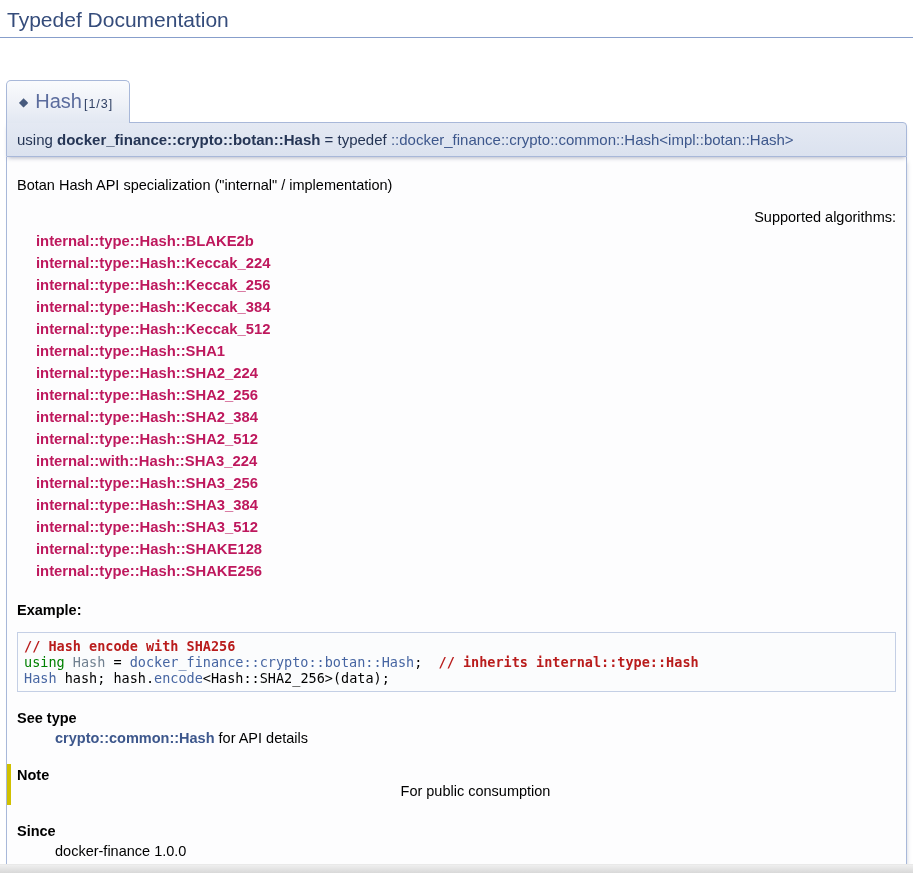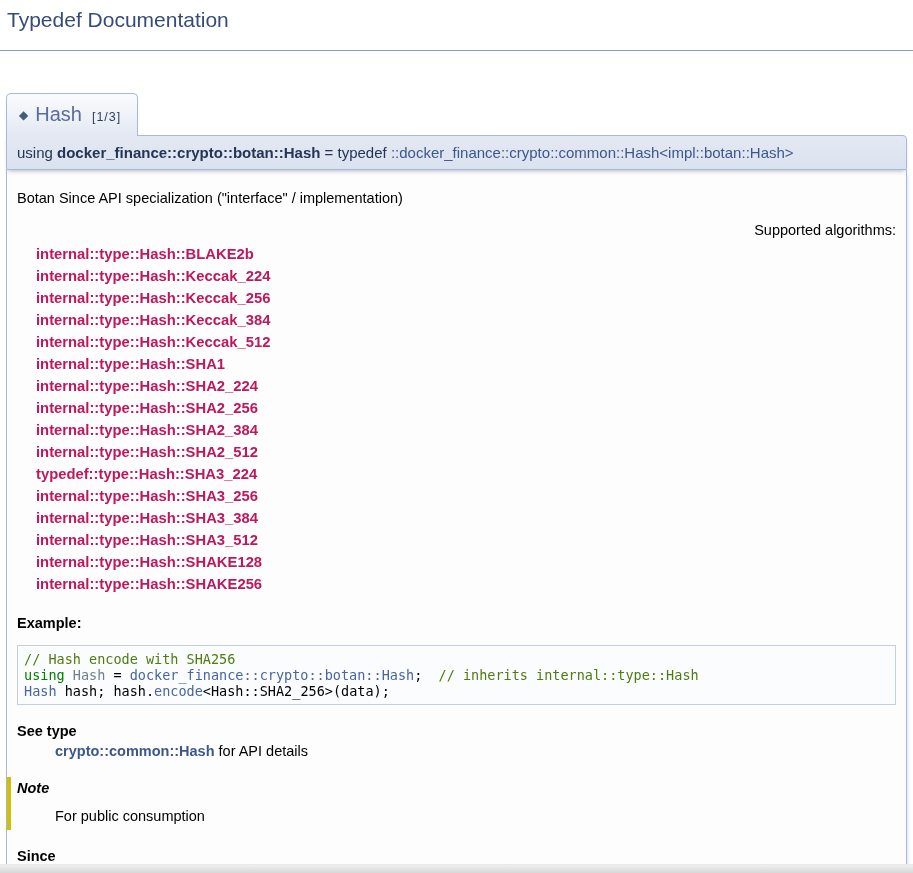--- a/index.html
+++ b/index.html
@@ -10,21 +10,21 @@
     font-family: "Liberation Sans", sans-serif;
     font-size: 14.5px;
     color: #000000;
     position: relative;
     overflow: hidden;
   }
 
   
   .groupheader {
     margin: 6px 0 0 0;
-    padding: 2px 0 18px 7px;
+    padding: 2px 0 5px 7px;
     font-size: 21px;
     font-weight: normal;
     color: #354C7B;
     border-bottom: 1px solid #879ECB;
   }
 
   
   .memitem { margin: 42px 6px 0 6px; }
 
   .memtitle {
@@ -45,21 +45,21 @@
     margin-right: 7px;
     vertical-align: 2px;
   }
   .memtitle .member-title {
     font-size: 20px;
     color: #5B6C9D;
   }
   .memtitle .member-index {
     font-size: 12.5px;
     color: #2E3F63;
-    margin-left: 10px;
+    margin-left: 2px;
     letter-spacing: 1px;
   }
 
   .memproto {
     position: relative;
     z-index: 1;
     border: 1px solid #A8B8D9;
     border-radius: 0 4px 0 0;
     padding: 8px 10px;
     background: linear-gradient(to bottom, #E4E9F3, #DBE2EF);
@@ -98,37 +98,37 @@
     margin: 4px 0 6px 0;
     padding: 5px 6px;
     border: 1px solid #C4CFE5;
     background: #FBFCFD;
     font-family: "DejaVu Sans Mono", monospace;
     font-size: 13.5px;
     line-height: 16px;
     overflow: hidden;
     white-space: pre;
   }
-  pre.fragment .comment { color: #4d7c0f; }
+  pre.fragment .comment { color: #b91c1c; font-weight: bold; }
   pre.fragment .keyword { color: #008000; }
   pre.fragment .typetoken { color: #708090; }
   pre.fragment a.code { color: #4665A2; text-decoration: none; }
 
   dl.section { margin: 18px 0 10px 0; }
   dl.section dt { font-weight: bold; }
   dl.section dd { margin: 4px 0 0 38px; }
   dl.section dd a.el { font-weight: bold; color: #3D578C; text-decoration: none; text-align: center; }
 
   dl.note {
     margin-left: -10px;
     padding: 3px 0 6px 6px;
     border-left: 4px solid #D0C000;
   }
-  dl.note dt { font-weight: bold; font-style: italic; }
-  dl.note dd { margin: 12px 0 0 38px; }
+  dl.note dt { font-weight: bold; }
+  dl.note dd { margin: 0 0 0 38px; text-align: center; }
 
   .bottom-band {
     position: absolute;
     left: 0; right: 0; bottom: 0;
     height: 9px;
     background: linear-gradient(to bottom, #EFEFEF, #D8D8D8);
     border-top: 1px solid #E9E9E9;
   }
 </style>
 </head>
@@ -141,21 +141,21 @@
   <div class="memtitle">
     <a class="perm-anchor" href="#">◆</a><span class="member-title">Hash</span><span class="member-index">[1/3]</span>
   </div>
 
   <div class="memproto">
     <span>using </span><span class="memname">docker_finance::crypto::botan::Hash</span><span> = typedef </span><a class="proto-link" href="#">::docker_finance::crypto::common::Hash&lt;impl::botan::Hash&gt;</a>
   </div>
 
   <div class="memdoc">
 
-    <p>Botan Since API specialization ("interface" / implementation)</p>
+    <p>Botan Hash API specialization ("internal" / implementation)</p>
 
     <p class="tight">Supported algorithms:</p>
 
     <div class="algo-list">
 
         <a href="#">internal::type::Hash::BLAKE2b</a>
 
         <a href="#">internal::type::Hash::Keccak_224</a>
 
         <a href="#">internal::type::Hash::Keccak_256</a>
@@ -167,21 +167,21 @@
         <a href="#">internal::type::Hash::SHA1</a>
 
         <a href="#">internal::type::Hash::SHA2_224</a>
 
         <a href="#">internal::type::Hash::SHA2_256</a>
 
         <a href="#">internal::type::Hash::SHA2_384</a>
 
         <a href="#">internal::type::Hash::SHA2_512</a>
 
-        <a href="#">typedef::type::Hash::SHA3_224</a>
+        <a href="#">internal::with::Hash::SHA3_224</a>
 
         <a href="#">internal::type::Hash::SHA3_256</a>
 
         <a href="#">internal::type::Hash::SHA3_384</a>
 
         <a href="#">internal::type::Hash::SHA3_512</a>
 
         <a href="#">internal::type::Hash::SHAKE128</a>
 
         <a href="#">internal::type::Hash::SHAKE256</a>

